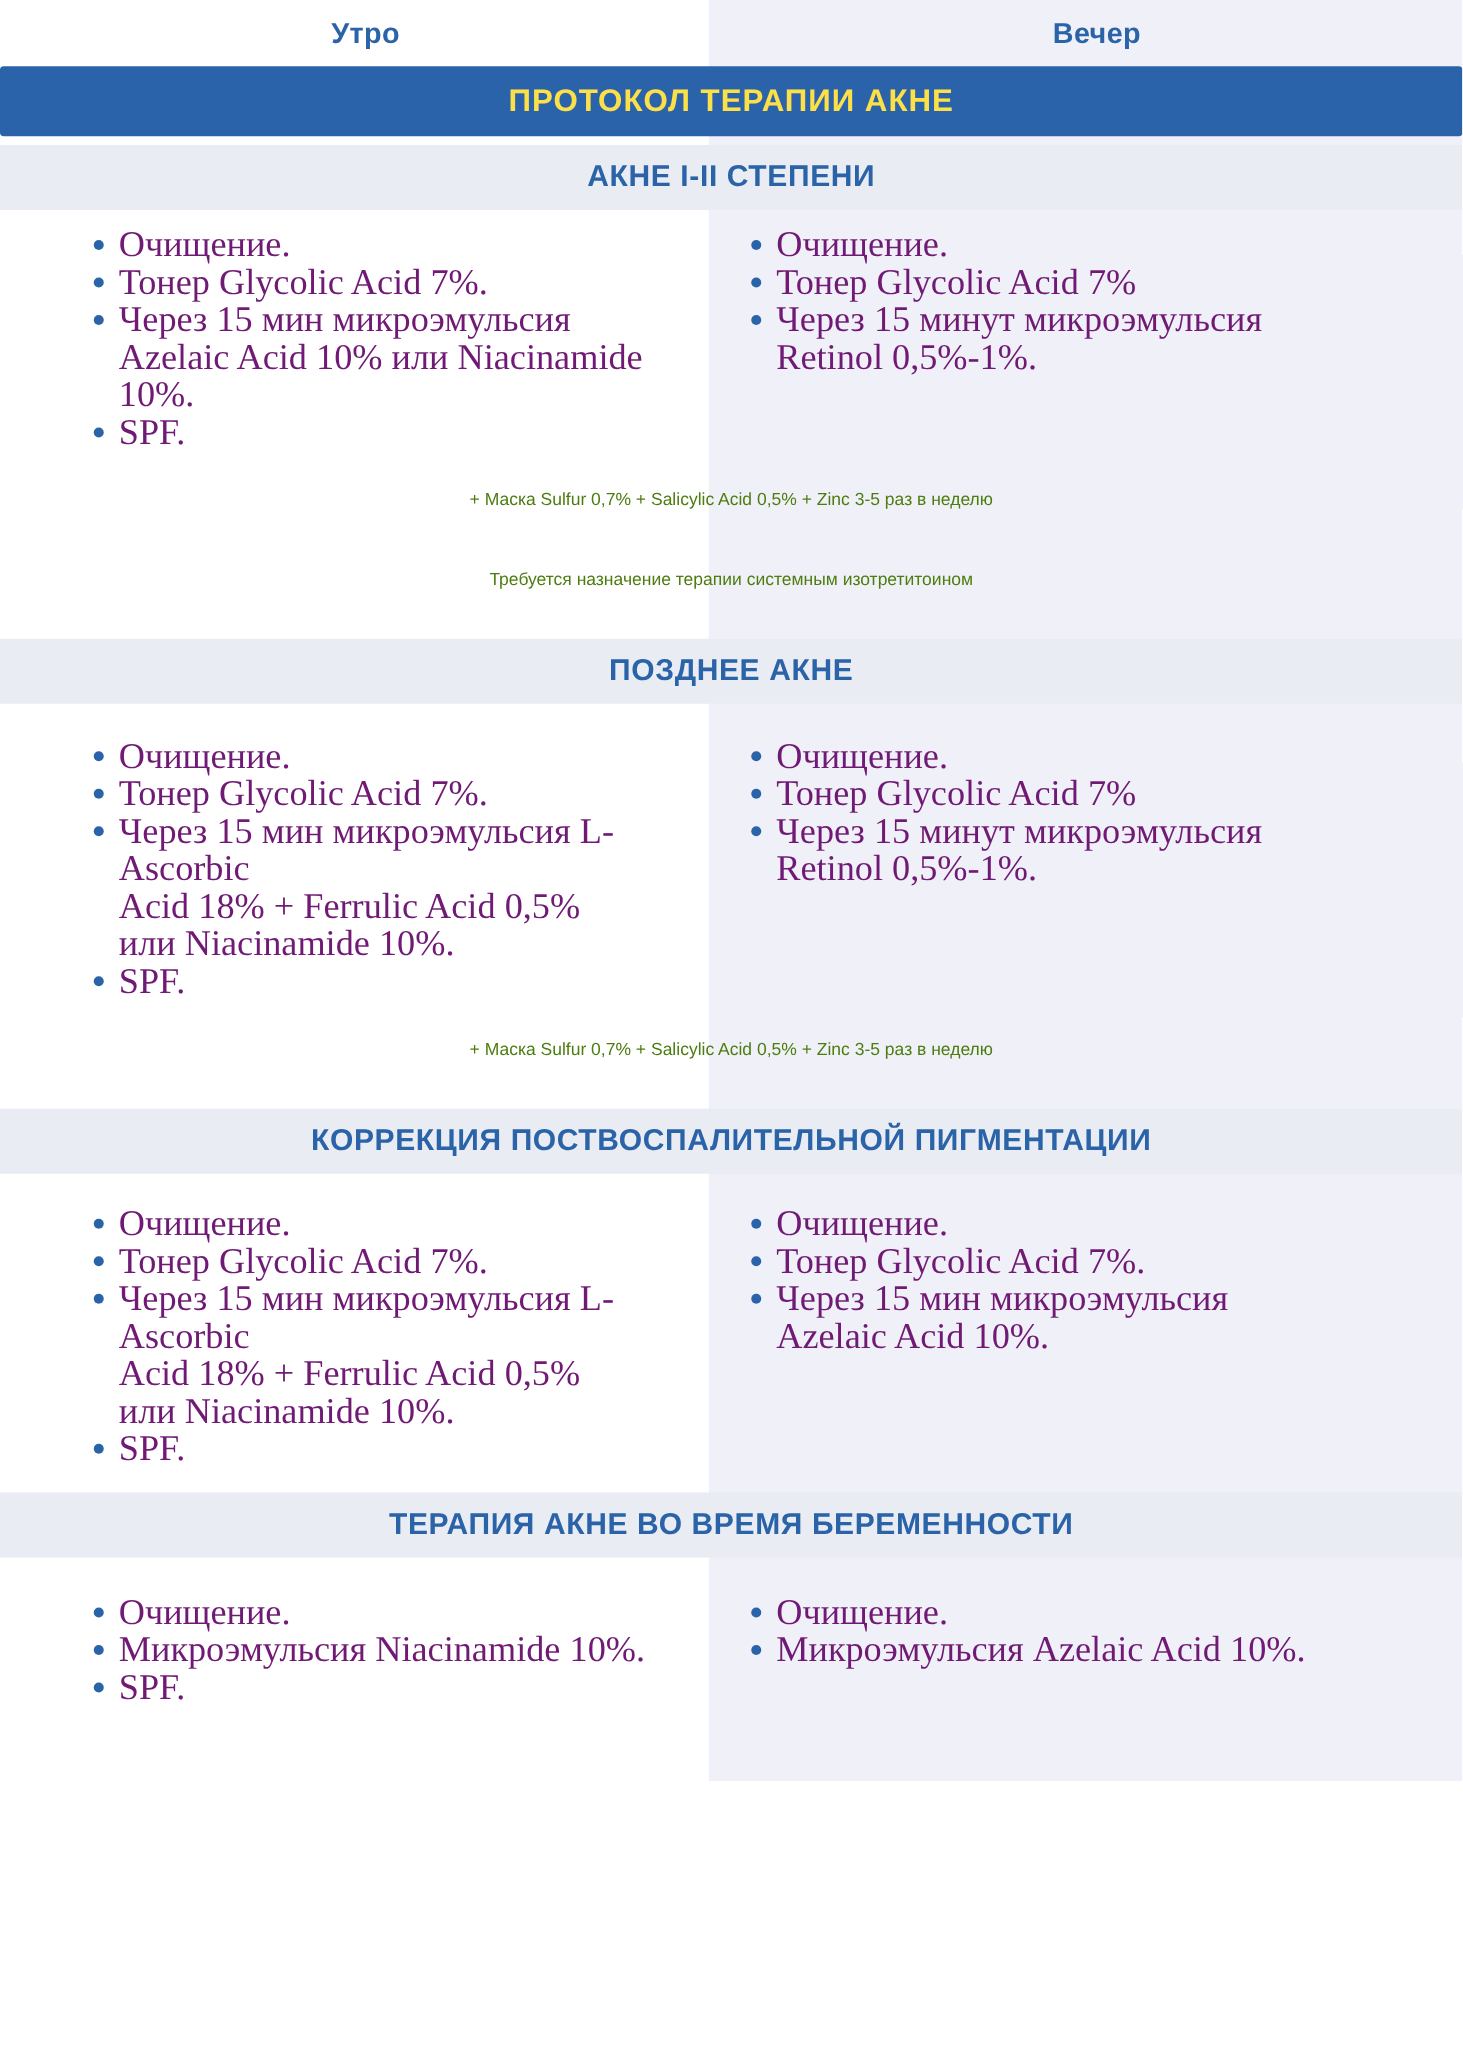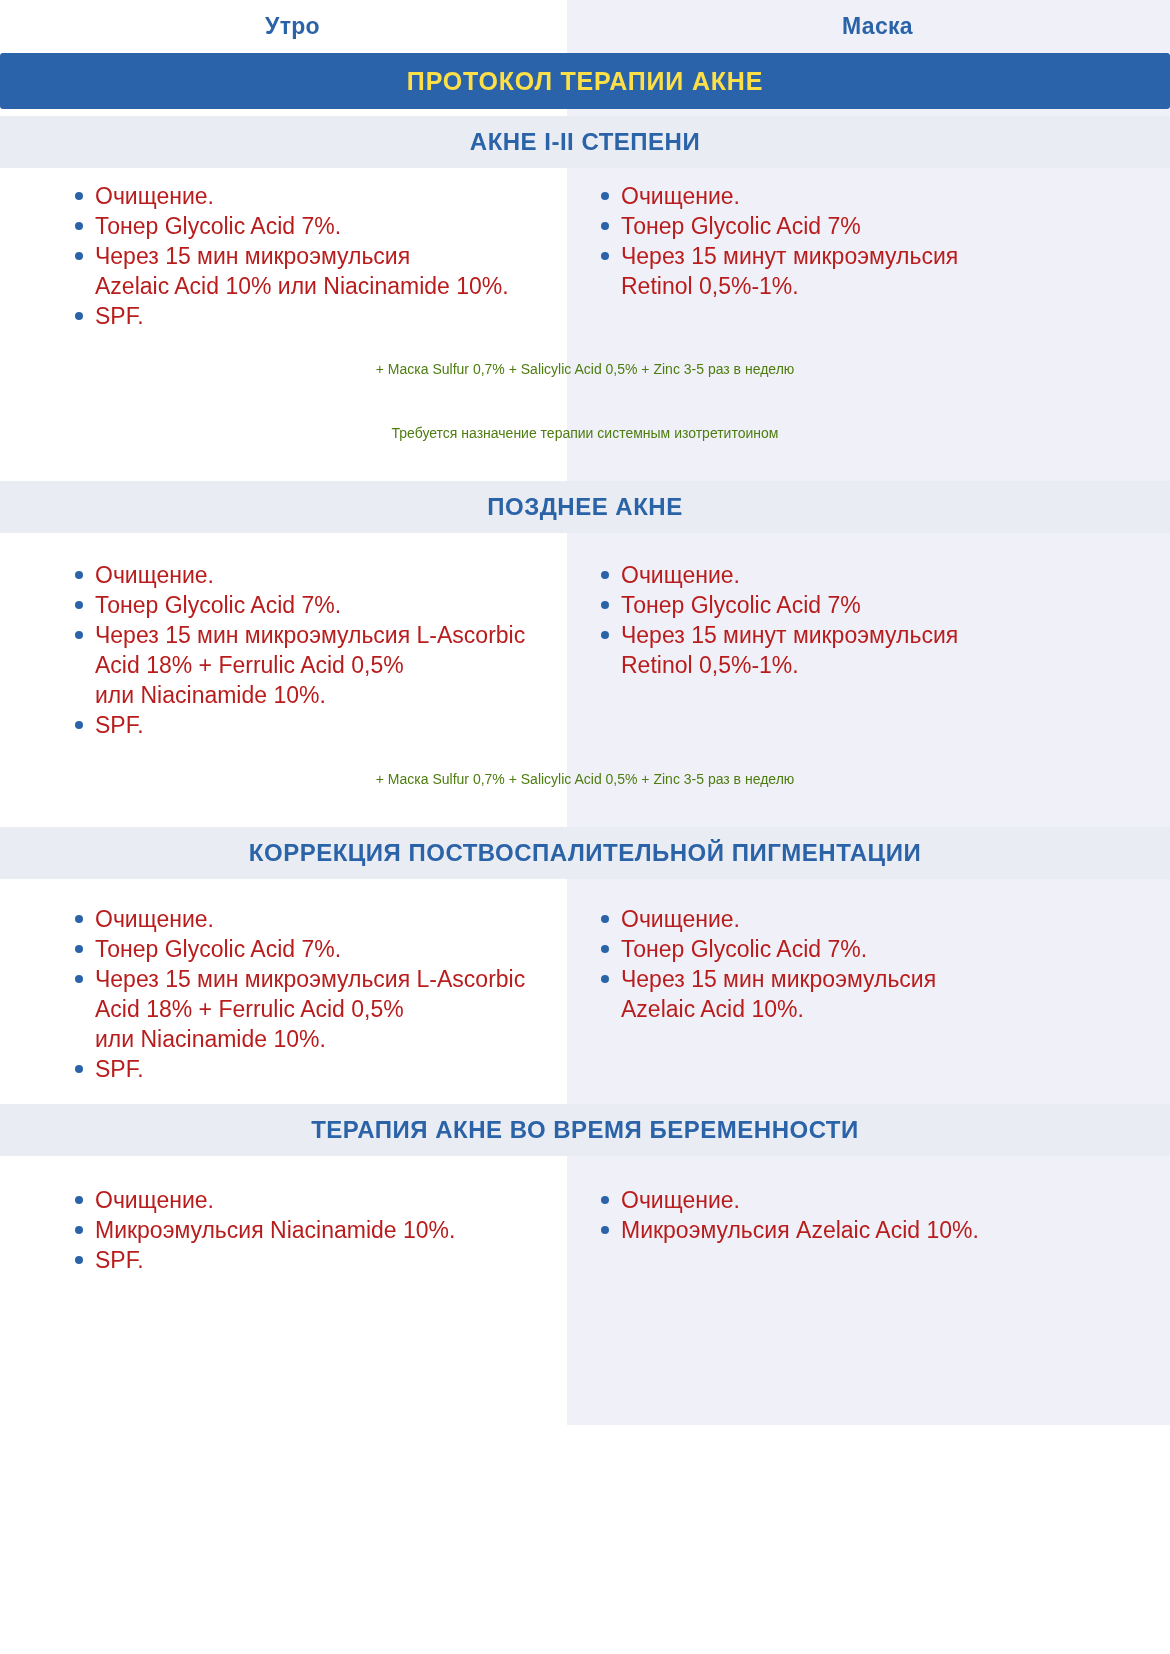--- a/index.html
+++ b/index.html
@@ -34,21 +34,21 @@
     display:flex; align-items:center; justify-content:center;
     color:#2b63a8; font-size:24px; font-weight:700; letter-spacing:0.5px;
   }
 
   .cols { display:flex; }
   .col-m { width:567px; box-sizing:border-box; }
   .col-e { width:603px; box-sizing:border-box; }
 
   ul.plist {
     list-style:none; margin:0; padding:0;
-    font-size:23px; line-height:30px; color:#b91c1c;
+    font-size:29px; line-height:30px; color:#701a75;font-family:Liberation Serif, serif;
   }
   .col-m ul.plist { margin-left:75px; margin-right:16px; }
   .col-e ul.plist { margin-left:34px; margin-right:16px; }
   li.pitem { position:relative; padding-left:20px; white-space:pre-line; }
   li.pitem::before {
     content:""; position:absolute; left:0; top:11px;
     width:8px; height:8px; border-radius:50%; background:#2b63a8;
   }
 
   .plus-line, .note-line {
@@ -77,21 +77,21 @@
 </head>
 <body>
 
 <div class="page">
   <div class="evening-bg"></div>
 
   <div class="content">
 
     <div class="header-row">
       <div class="header-cell">Утро</div>
-      <div class="header-cell">Маска</div>
+      <div class="header-cell">Вечер</div>
     </div>
 
     <div class="main-banner">
       <span>ПРОТОКОЛ ТЕРАПИИ АКНЕ</span>
     </div>
 
     <section class="s1">
       <div class="section-banner">
         <span>АКНЕ I-II СТЕПЕНИ</span>
       </div>

